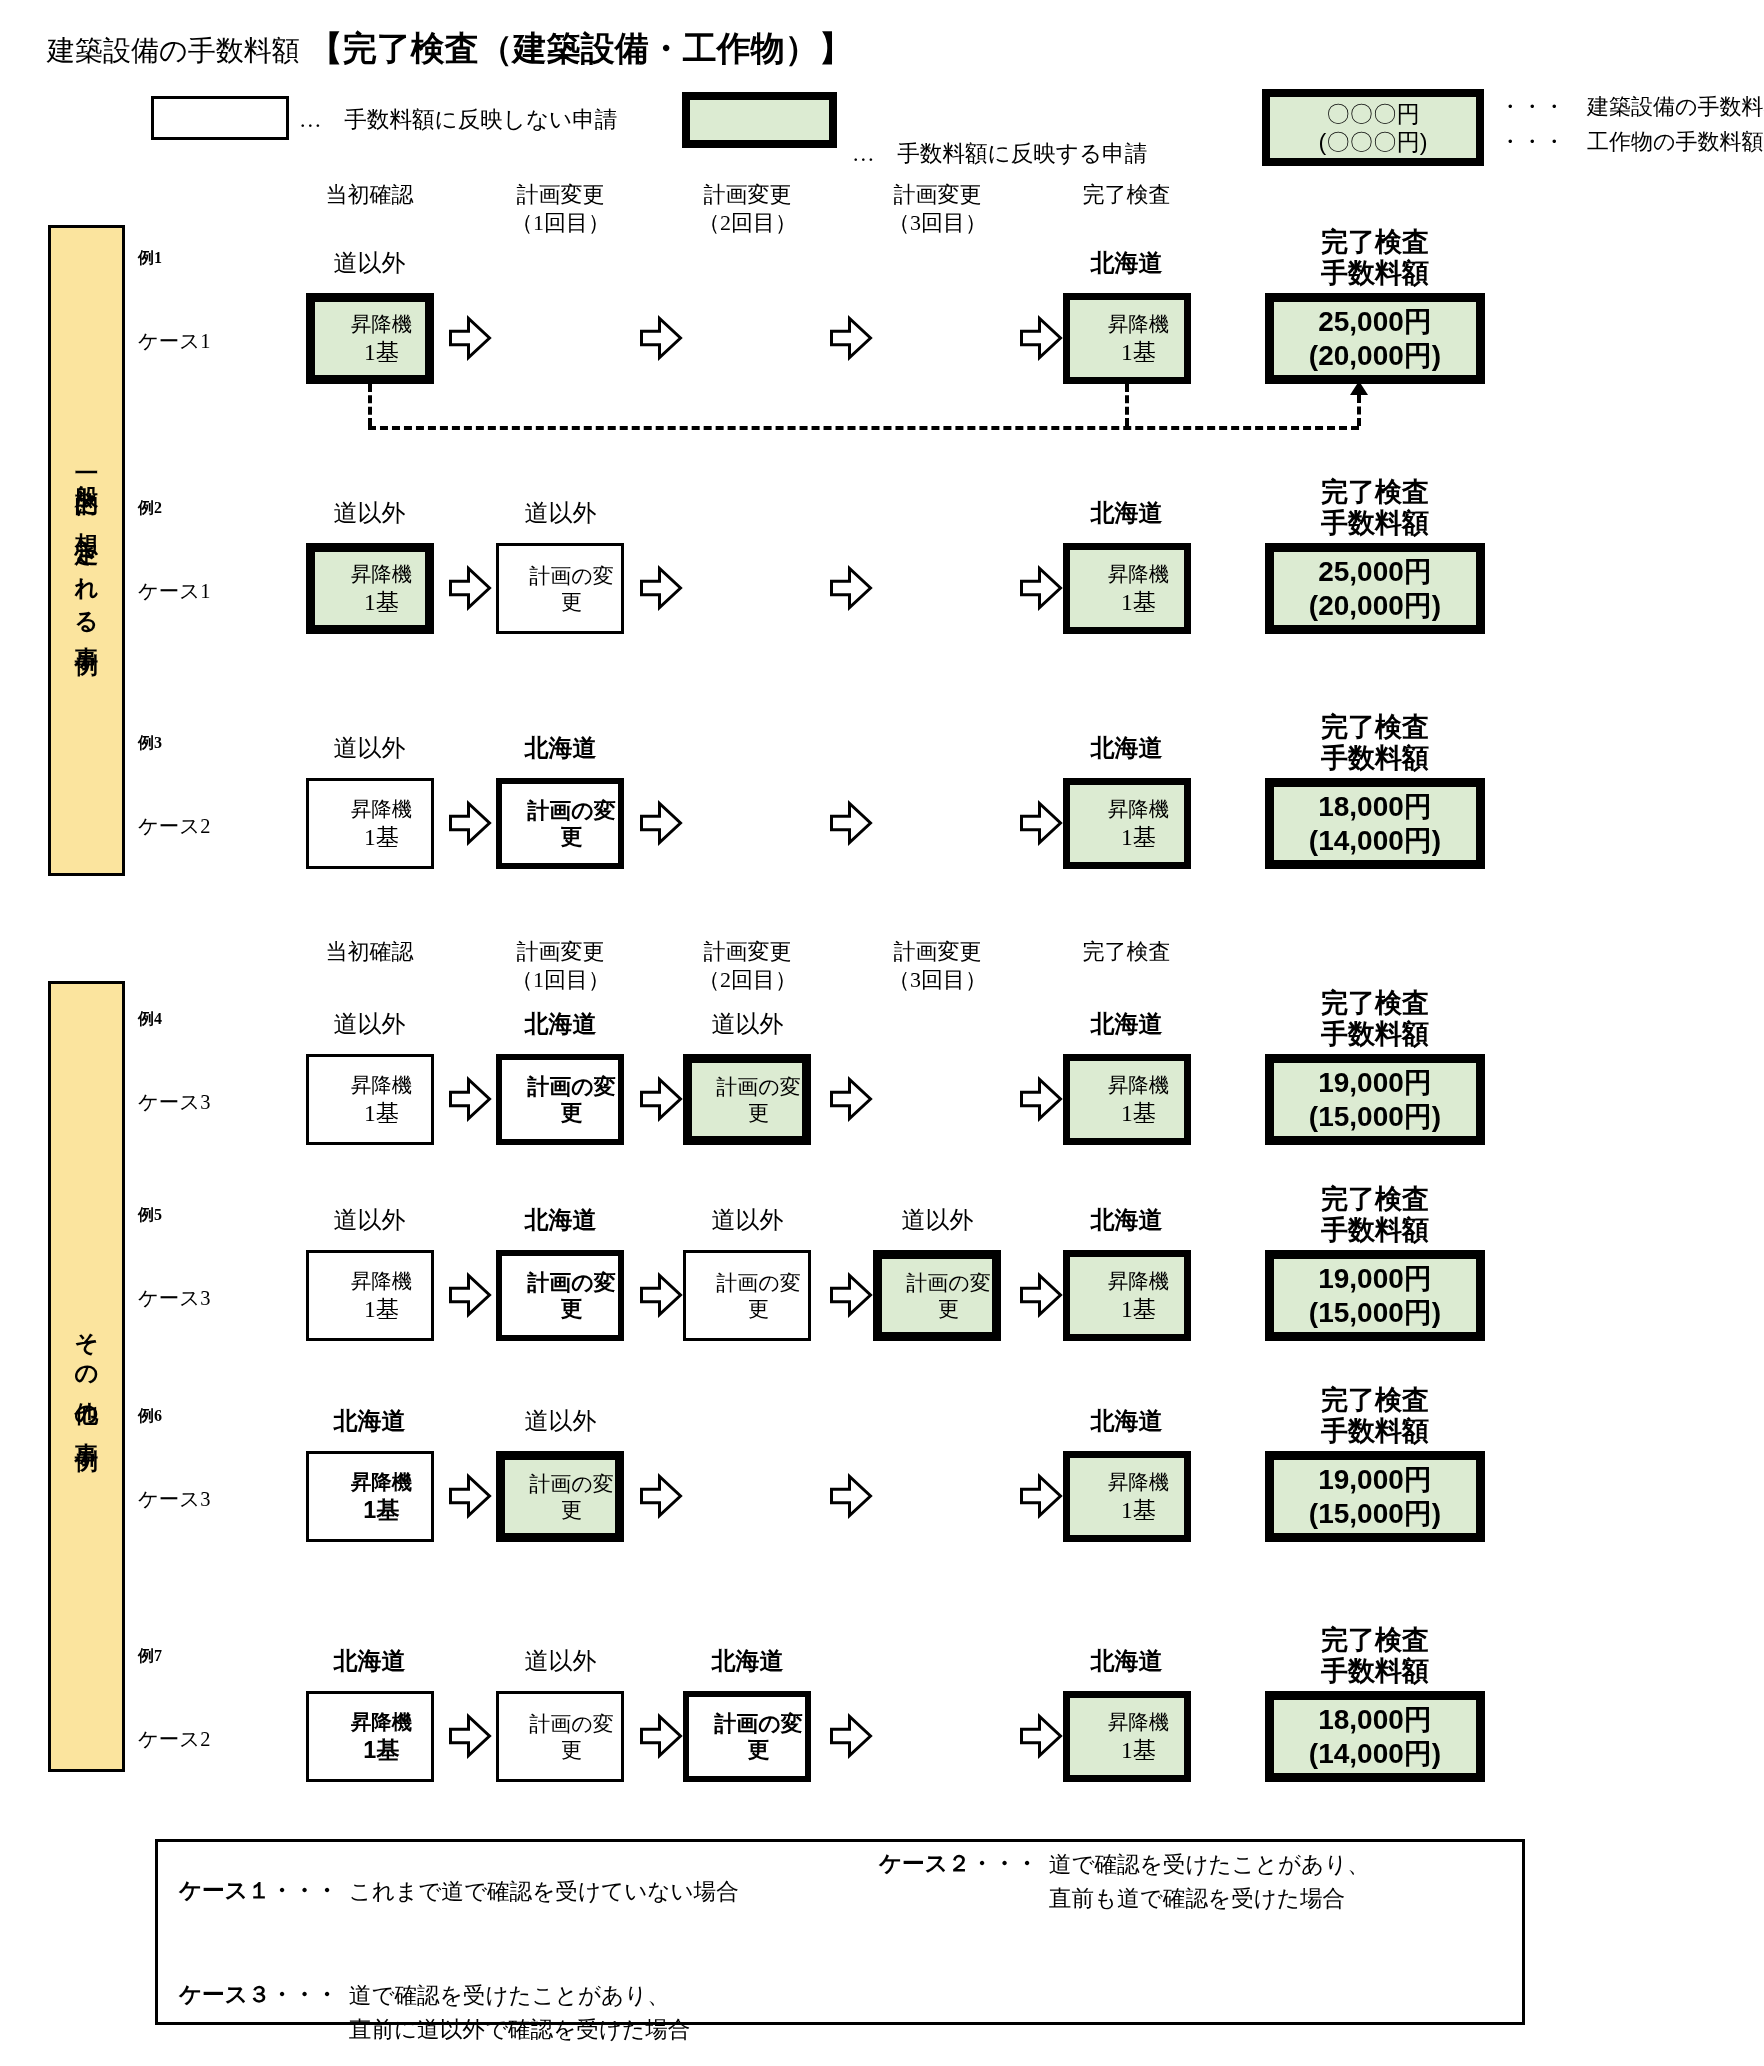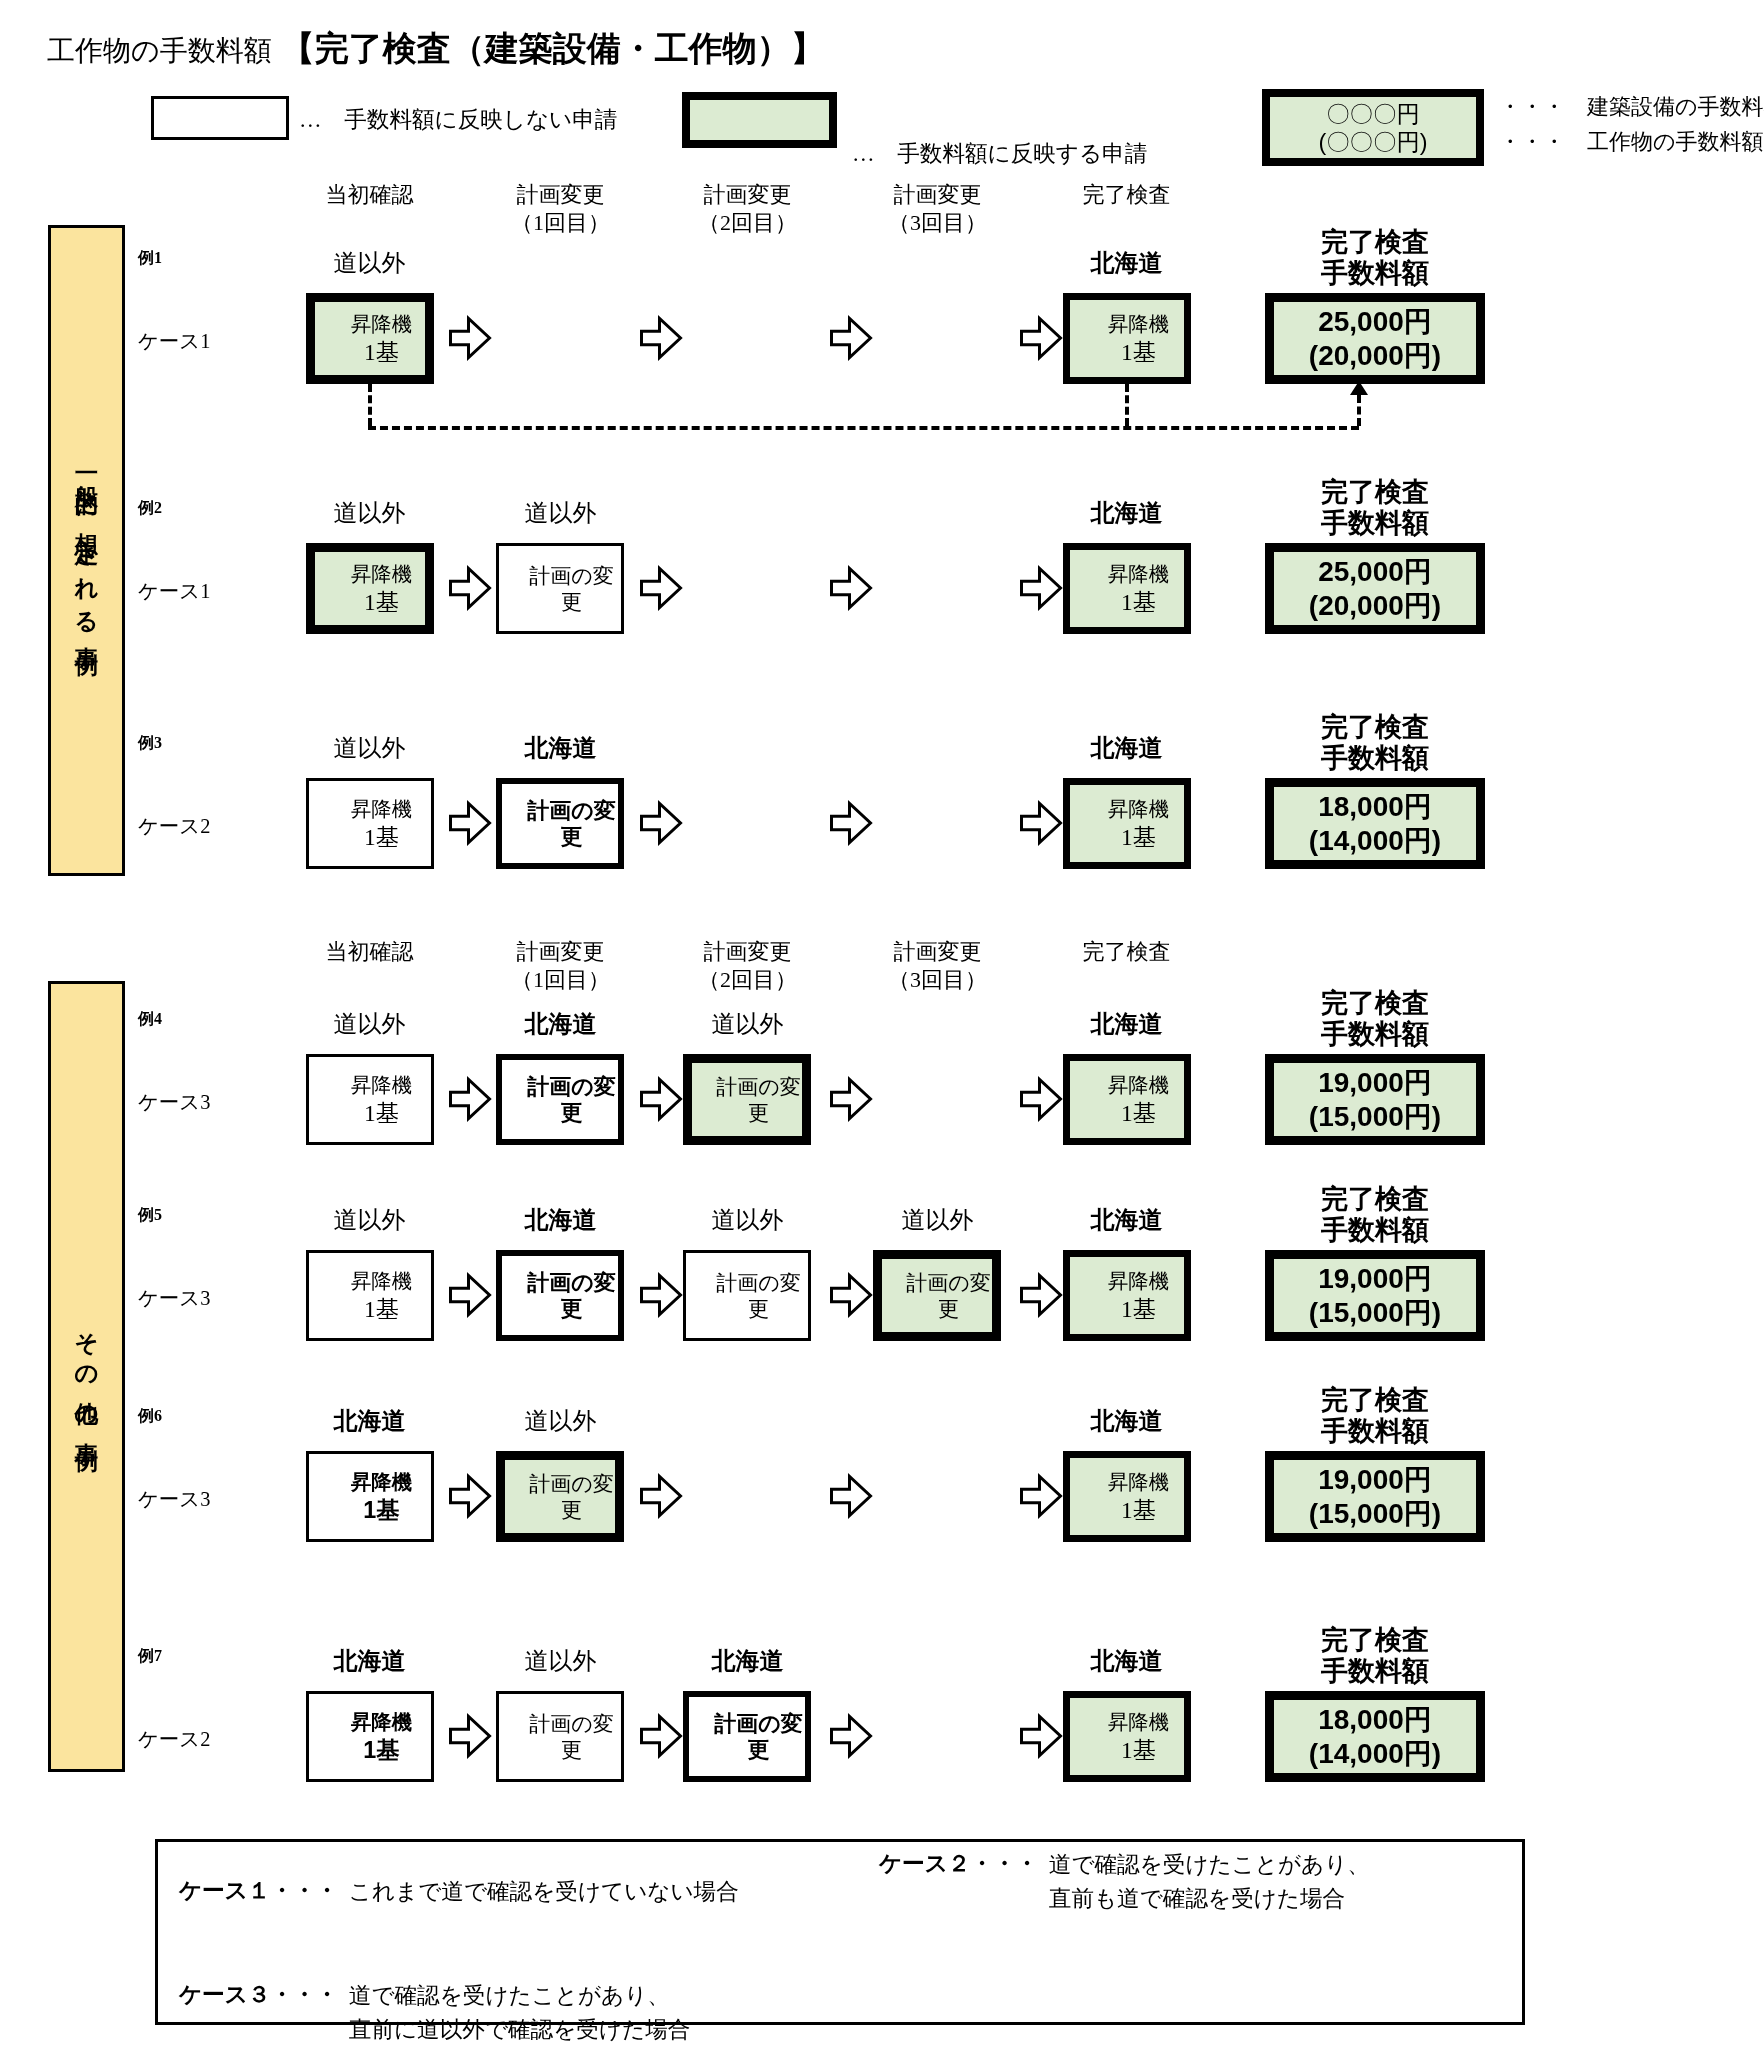--- a/index.html
+++ b/index.html
@@ -79,21 +79,21 @@
   .note-head{font-weight:bold;margin-right:10.6px;}
   .note-body{display:inline-block;vertical-align:top;}
   .note-body span{display:block;line-height:34px;}
 </style>
 </head>
 <body>
 
 <div id="canvas">
 
   <div class="title">
-    <span class="pre">工作物の手数料額</span>
+    <span class="pre">建築設備の手数料額</span>
     <span class="emp">【完了検査（建築設備・工作物）】</span>
   </div>
 
   <div class="swatch" style="left:151px;top:96px;width:138px;height:44px;"></div>
   <span class="legend-label" style="left:299px;top:104px;">…　手数料額に反映しない申請</span>
 
   <div class="swatch green" style="left:682px;top:92px;width:155px;height:56px;"></div>
   <span class="legend-label" style="left:852px;top:114px;margin-top:24px;">…　手数料額に反映する申請</span>
 
   <div class="fee-sample" style="left:1262px;top:89px;width:222px;height:77px;">

